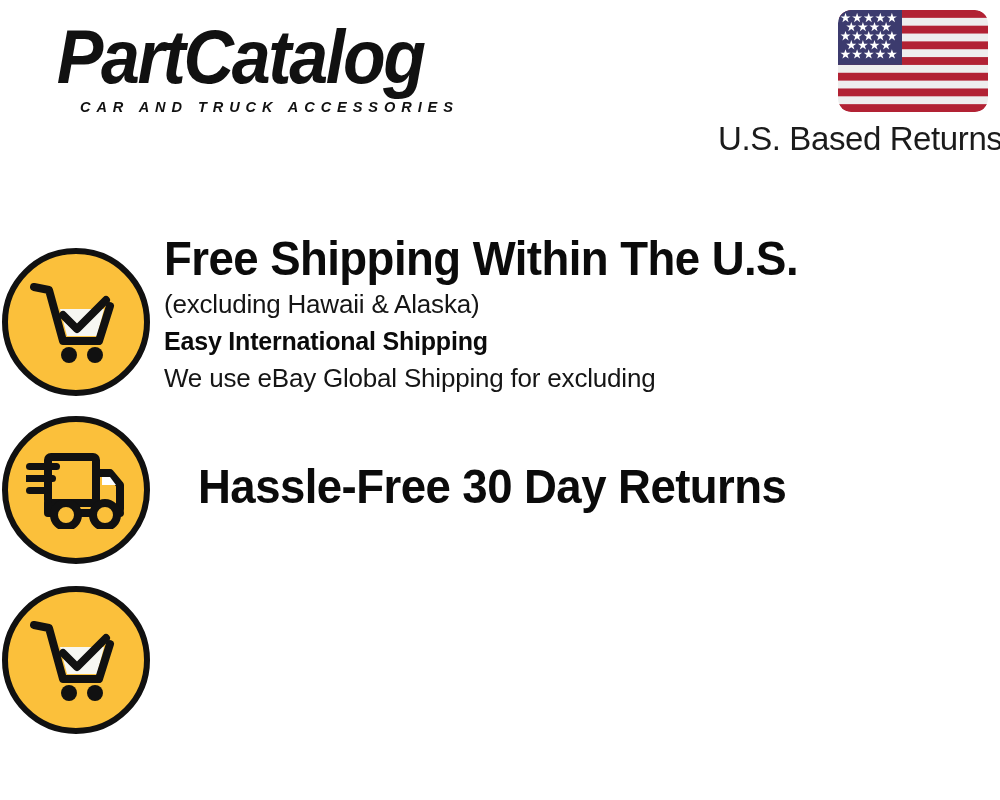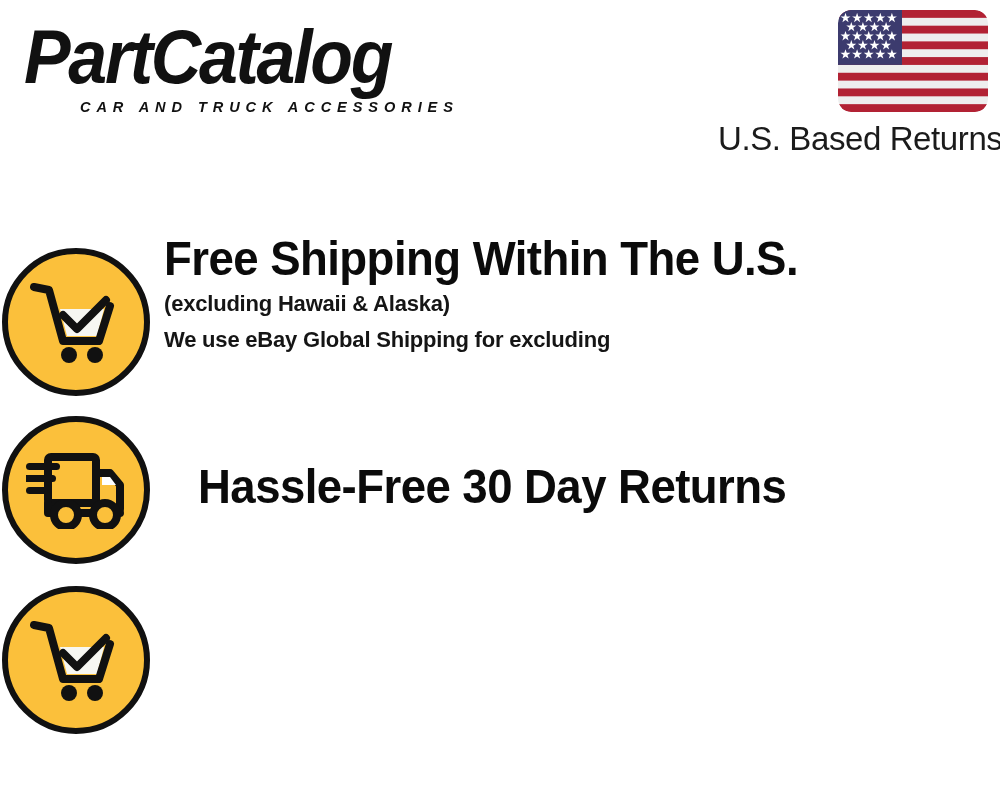--- a/index.html
+++ b/index.html
@@ -22,20 +22,21 @@
     width: 1000px;
     height: 170px;
   }
 
   #brand-logo {
     position: absolute;
     left: 24px;
     top: 18px;
     width: 470px;
     height: 95px;
+    text-align: center;
   }
   #brand-wordmark {
     font-family: "Liberation Sans", sans-serif;
     font-weight: bold;
     font-style: italic;
     font-size: 76px;
     letter-spacing: -2.5px;
     line-height: 78px;
     color: #111111;
     transform: scaleX(0.92);
@@ -127,22 +128,22 @@
     font-size: 49px;
     line-height: 56px;
     color: #0b0b0b;
     letter-spacing: -0.6px;
     transform: scaleX(0.93);
     transform-origin: left center;
     white-space: nowrap;
   }
   .subline {
     font-family: "Liberation Sans", sans-serif;
-    font-weight: bold;
-    font-size: 22px;
+    font-weight: normal;
+    font-size: 26px;
     line-height: 36px;
     color: #151515;
     letter-spacing: -0.2px;
     white-space: nowrap;
   }
   .subline-bold {
     font-family: "Liberation Sans", sans-serif;
     font-weight: bold;
     font-size: 25px;
     line-height: 38px;
@@ -247,20 +248,21 @@
           <path d="M33 36 L47 50 L76 21" fill="none" stroke="#111111" stroke-width="8" stroke-linecap="round" stroke-linejoin="round"></path>
 
           <circle cx="39" cy="76" r="8" fill="#111111"></circle>
           <circle cx="65" cy="76" r="8" fill="#111111"></circle>
         </svg>
       </div>
     </div>
     <div class="feature-text">
       <div class="headline">Free Shipping Within The U.S.</div>
       <div class="subline">(excluding Hawaii &amp; Alaska)</div>
+      <div class="subline-bold">Easy International Shipping</div>
       <div class="subline">We use eBay Global Shipping for excluding</div>
     </div>
   </div>
 
   <div class="feature-row" id="row-returns">
     <div class="feature-icon-wrap">
       <div class="badge-circle">
         <svg width="100" height="78" viewBox="0 0 100 78" aria-hidden="true">
 
           <rect x="0" y="12" width="34" height="7" rx="3.5" fill="#111111"></rect>

